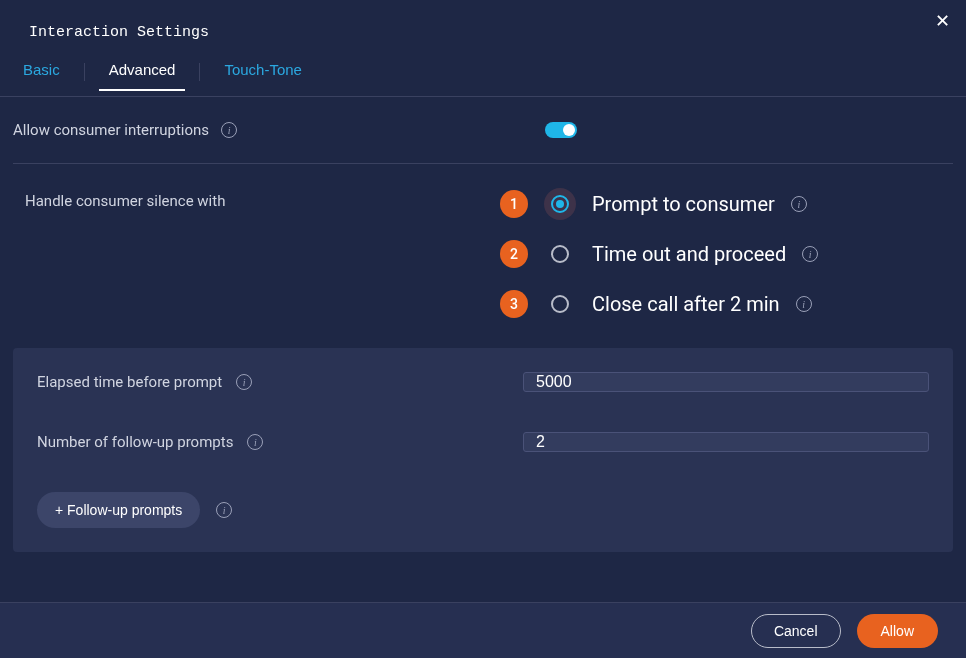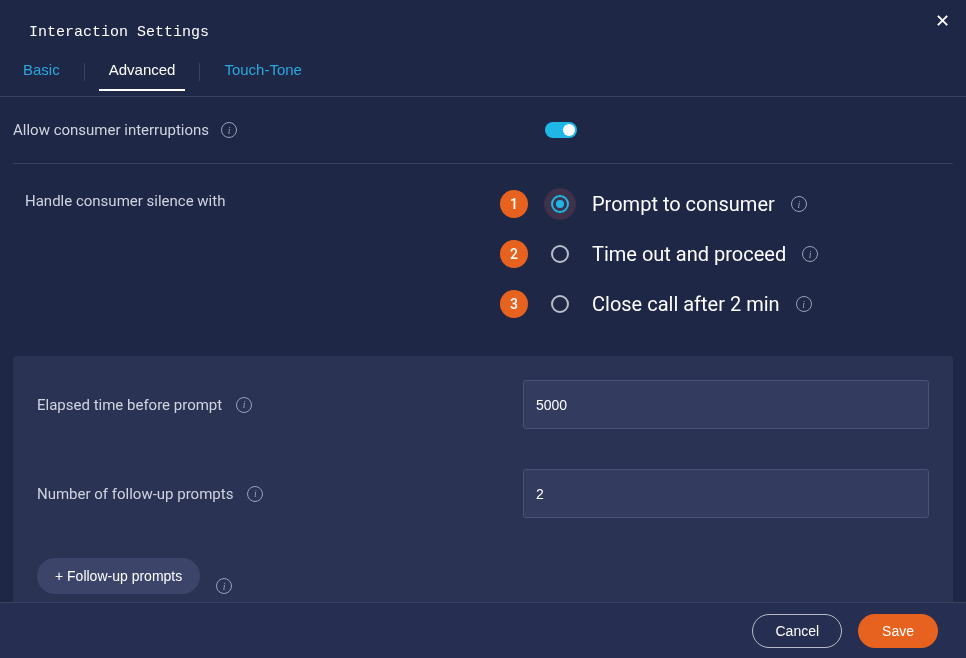--- a/index.html
+++ b/index.html
@@ -178,51 +178,51 @@
     }
     .radio-label {
       color: #fff;
       font-size: 20px;
       min-width: 145px;
     }
     .panel {
       background: #2a3354;
       border-radius: 4px;
       padding: 24px;
-      margin-top: 12px;
+      margin-top: 4px;
     }
     .panel-row {
       display: flex;
       align-items: center;
       margin-bottom: 40px;
     }
     .panel-label {
       display: flex;
       align-items: center;
       gap: 14px;
       flex: 0 0 486px;
     }
     .panel-label-text {
       color: #d0d4e0;
       font-size: 15px;
     }
     .text-input {
       flex: 1;
-      height: 49px;
+      height: 20px;
       background: #333c5e;
       border: 1px solid #4a5278;
       border-radius: 3px;
       padding: 0 12px;
       color: #fff;
-      font-size: 14px;
+      font-size: 16px;
       outline: none;
     }
     .panel-actions {
       display: flex;
-      align-items: flex-end;
+      align-items: center;
       gap: 16px;
       margin-top: 6px;
     }
     .followup-btn {
       background: #3c4569;
       border: none;
       border-radius: 18px;
       padding: 10px 18px;
       color: #fff;
       font-size: 14px;
@@ -336,14 +336,14 @@
     <div class="panel-actions">
       <button class="followup-btn">+ Follow-up prompts</button>
       <span class="info-icon">i</span>
     </div>
   </div>
 
 </div>
 
 <div class="footer">
   <button class="btn-cancel">Cancel</button>
-  <button class="btn-save">Save</button>
+  <button class="btn-save">Allow</button>
 </div>
 
 </body></html>

